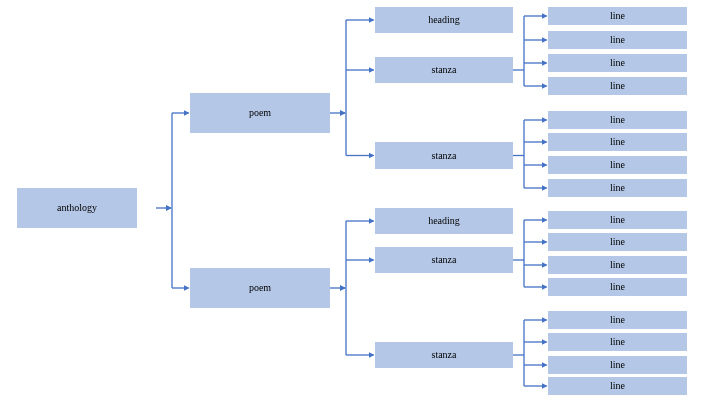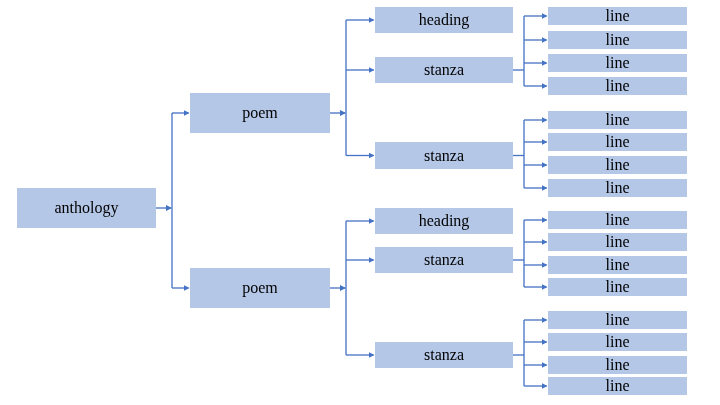--- a/index.html
+++ b/index.html
@@ -12,21 +12,21 @@
     overflow: hidden;
   }
   .canvas svg {
     position: absolute;
     left: 0; top: 0;
     width: 720px; height: 405px;
   }
   .node {
     position: absolute;
     text-align: center;
-    font-size: 16px;
+    font-size: 10px;
     color: #000000;
     white-space: nowrap;
     overflow: hidden;
   }
 </style>
 </head>
 <body>
 
 <div class="canvas" id="canvas">
   <svg id="connector-svg" viewBox="0 0 720 405" xmlns="http://www.w3.org/2000/svg">
@@ -68,21 +68,21 @@
       <line x1="524" y1="265" x2="546.5" y2="265" stroke="#4472c4" stroke-width="1.3" marker-end="url(#arw)"></line>
       <line x1="524" y1="287" x2="546.5" y2="287" stroke="#4472c4" stroke-width="1.3" marker-end="url(#arw)"></line>
       <line x1="513" y1="355" x2="524" y2="355" stroke="#4472c4" stroke-width="1.3"></line>
       <line x1="524" y1="320" x2="524" y2="386" stroke="#4472c4" stroke-width="1.3"></line>
       <line x1="524" y1="320" x2="546.5" y2="320" stroke="#4472c4" stroke-width="1.3" marker-end="url(#arw)"></line>
       <line x1="524" y1="342" x2="546.5" y2="342" stroke="#4472c4" stroke-width="1.3" marker-end="url(#arw)"></line>
       <line x1="524" y1="365" x2="546.5" y2="365" stroke="#4472c4" stroke-width="1.3" marker-end="url(#arw)"></line>
       <line x1="524" y1="386" x2="546.5" y2="386" stroke="#4472c4" stroke-width="1.3" marker-end="url(#arw)"></line>
     </svg>
   <div id="nodes-layer">
-      <div class="node" style="left: 17px; top: 188px; width: 139px; height: 40px; line-height: 40px; background: rgb(180, 199, 231); color: rgb(0, 0, 0);">anthology</div>
+      <div class="node" style="left: 17px; top: 188px; width: 120px; height: 40px; line-height: 40px; background: rgb(180, 199, 231); color: rgb(0, 0, 0);">anthology</div>
       <div class="node" style="left: 190px; top: 93px; width: 140px; height: 40px; line-height: 40px; background: rgb(180, 199, 231); color: rgb(0, 0, 0);">poem</div>
       <div class="node" style="left: 190px; top: 268px; width: 140px; height: 40px; line-height: 40px; background: rgb(180, 199, 231); color: rgb(0, 0, 0);">poem</div>
       <div class="node" style="left: 375px; top: 7px; width: 138px; height: 26px; line-height: 26px; background: rgb(180, 199, 231); color: rgb(0, 0, 0);">heading</div>
       <div class="node" style="left: 375px; top: 57px; width: 138px; height: 26px; line-height: 26px; background: rgb(180, 199, 231); color: rgb(0, 0, 0);">stanza</div>
       <div class="node" style="left: 375px; top: 142px; width: 138px; height: 27px; line-height: 27px; background: rgb(180, 199, 231); color: rgb(0, 0, 0);">stanza</div>
       <div class="node" style="left: 375px; top: 208px; width: 138px; height: 26px; line-height: 26px; background: rgb(180, 199, 231); color: rgb(0, 0, 0);">heading</div>
       <div class="node" style="left: 375px; top: 247px; width: 138px; height: 26px; line-height: 26px; background: rgb(180, 199, 231); color: rgb(0, 0, 0);">stanza</div>
       <div class="node" style="left: 375px; top: 342px; width: 138px; height: 26px; line-height: 26px; background: rgb(180, 199, 231); color: rgb(0, 0, 0);">stanza</div>
       <div class="node" style="left: 548px; top: 7px; width: 139px; height: 18px; line-height: 18px; background: rgb(180, 199, 231); color: rgb(0, 0, 0);">line</div>
       <div class="node" style="left: 548px; top: 31px; width: 139px; height: 18px; line-height: 18px; background: rgb(180, 199, 231); color: rgb(0, 0, 0);">line</div>

